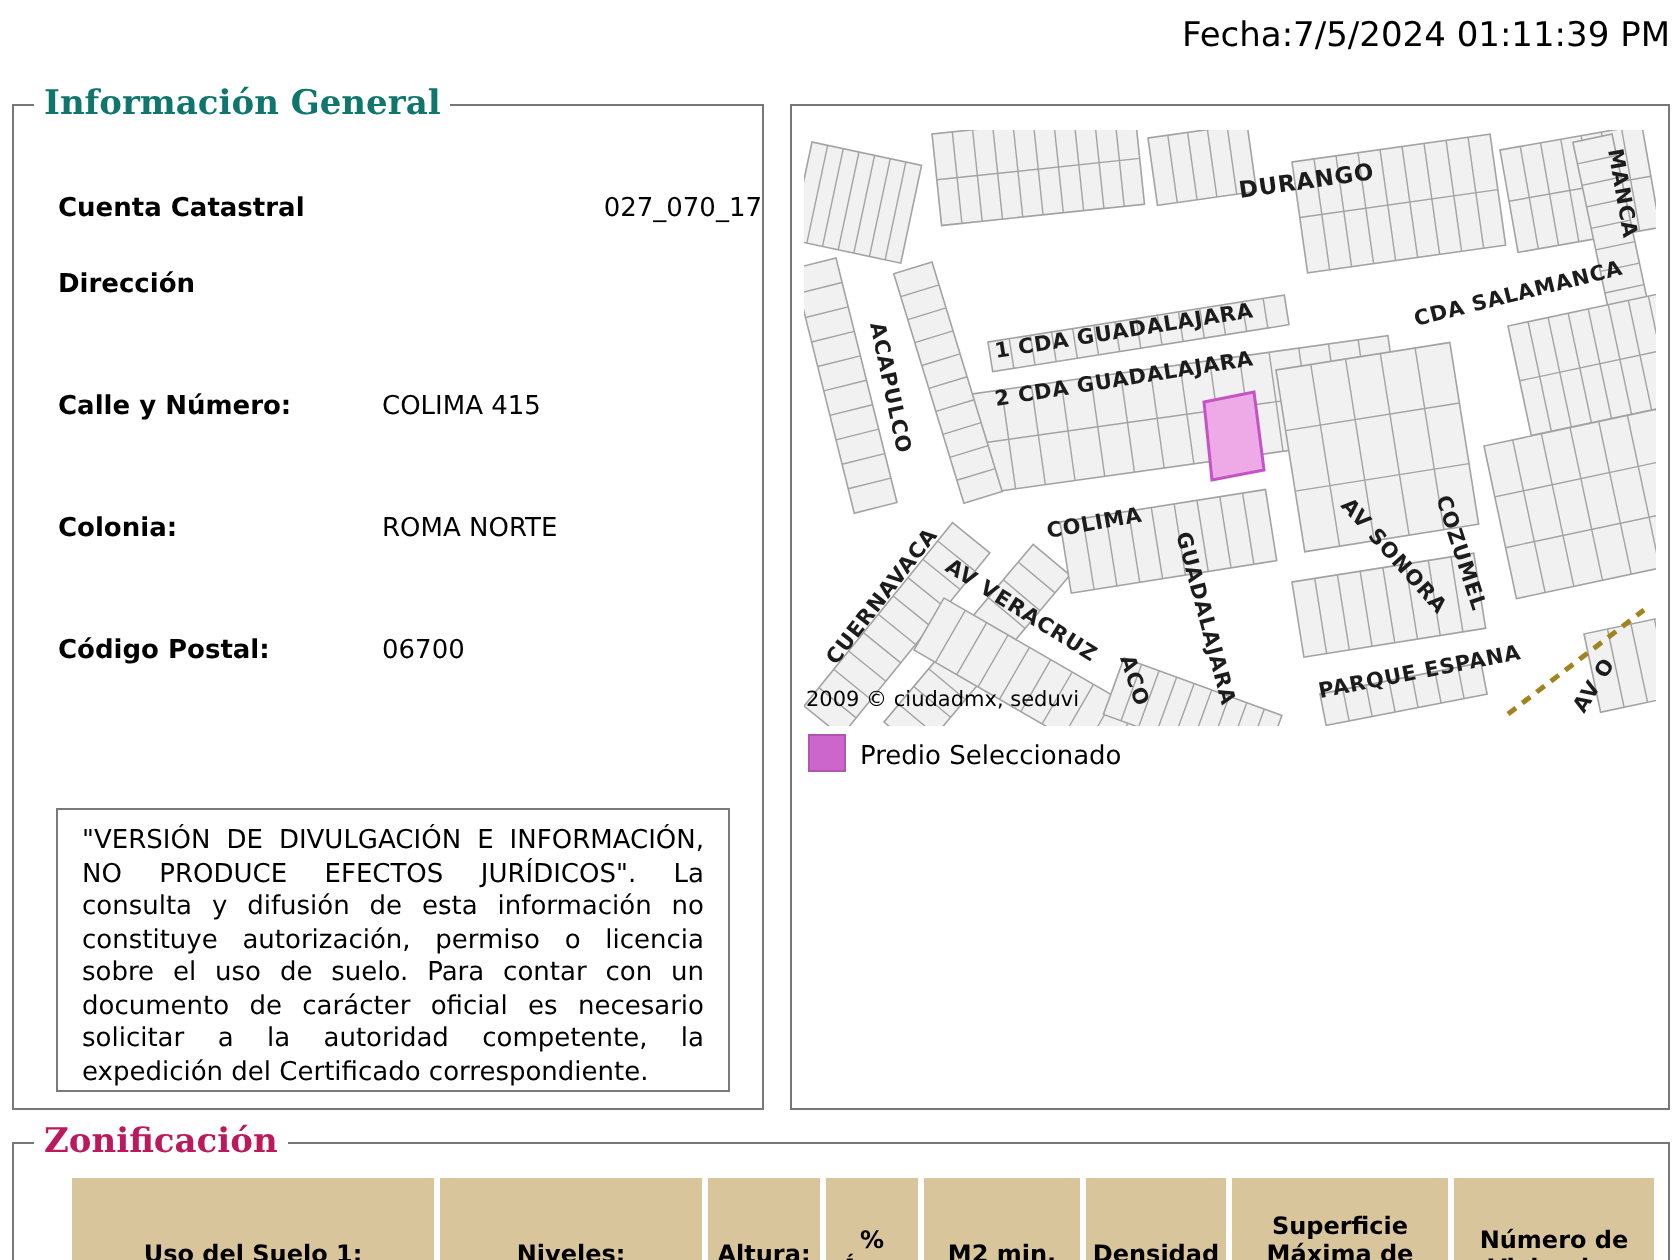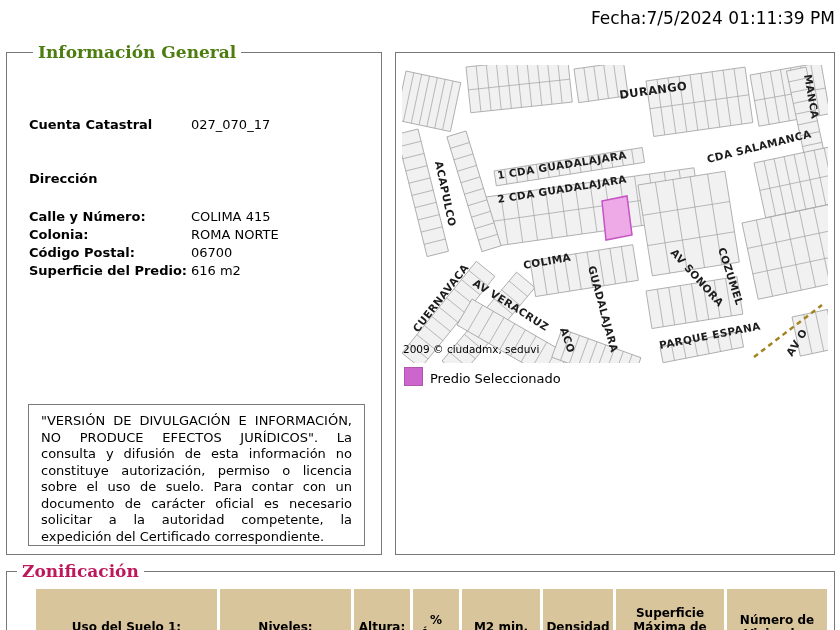--- a/index.html
+++ b/index.html
@@ -18,25 +18,25 @@
   }
   .panel-legend{
     position:absolute;top:-11px;left:10px;background:#fff;padding:0 5px;
     font-family:"DejaVu Serif","Liberation Serif",serif;
     font-weight:bold;font-size:17px;color:#1a6f7f;white-space:nowrap;
   }
   #info-panel{left:6px;top:52px;width:374px;height:501px;}
   #map-panel{left:395px;top:52px;width:438px;height:501px;}
   #zoning-panel{left:6px;top:571px;width:827px;height:120px;}
 
-  .info-row{display:flex;padding-left:22px;line-height:18px;}
+  .info-row{display:flex;padding-left:22px;line-height:18px;margin-top:43px;}
   .info-label{font-weight:bold;width:162px;flex:none;}
   .info-value{}
-  #cuenta-row{margin-top:63px;}
-  #direccion-heading{margin-top:36px;padding-left:22px;font-weight:bold;line-height:18px;}
+  #cuenta-row{justify-content:space-between;}
+  #direccion-heading{margin-top:20px;padding-left:22px;font-weight:bold;line-height:18px;}
   #address-rows{margin-top:20px;}
   .disclaimer-box{
     position:absolute;left:21px;top:351px;width:311px;height:124px;
     border:1px solid #7a7a7a;padding:8px 12px;
     text-align:justify;font-size:13px;line-height:16.5px;
   }
 
   #map-svg{position:absolute;left:6px;top:12px;}
   .map-legend-row{position:absolute;left:8px;top:314px;display:flex;align-items:flex-end;}
   .legend-swatch{width:17px;height:17px;margin-right:7px;border:1px solid #b055b0;flex:none;}
@@ -55,45 +55,41 @@
     font-family:"DejaVu Sans","Liberation Sans",sans-serif;
   }
   svg text{font-family:"DejaVu Sans","Liberation Sans",sans-serif;}
 </style>
 </head>
 <body>
 
 <div class="date-line">Fecha:7/5/2024 01:11:39 PM</div>
 
 <div class="panel" id="info-panel">
-  <span class="panel-legend" style="color: #4d7c0f; margin-left: 16px;">Información General</span>
+  <span class="panel-legend" style="color: #0f766e;">Información General</span>
 
   <div class="info-row" id="cuenta-row">
     <span class="info-label">Cuenta Catastral</span>
     <span class="info-value">027_070_17</span>
   </div>
 
   <div id="direccion-heading">Dirección</div>
 
   <div id="address-rows">
       <div class="info-row">
         <span class="info-label">Calle y Número:</span>
         <span class="info-value">COLIMA 415</span>
       </div>
       <div class="info-row">
         <span class="info-label">Colonia:</span>
         <span class="info-value">ROMA NORTE</span>
       </div>
       <div class="info-row">
         <span class="info-label">Código Postal:</span>
         <span class="info-value">06700</span>
-      </div>
-      <div class="info-row">
-        <span class="info-label">Superficie del Predio:</span>
-        <span class="info-value">616 m2</span>
       </div>
     </div>
 
   <div class="disclaimer-box">"VERSIÓN DE DIVULGACIÓN E INFORMACIÓN, NO PRODUCE EFECTOS JURÍDICOS". La consulta y difusión de esta información no constituye autorización, permiso o licencia sobre el uso de suelo. Para contar con un documento de carácter oficial es necesario solicitar a la autoridad competente, la expedición del Certificado correspondiente.</div>
 </div>
 
 <div class="panel" id="map-panel">
 
   <svg id="map-svg" width="426" height="298" viewBox="0 0 426 298">
     <rect x="0" y="0" width="426" height="298" fill="#ffffff"></rect>

